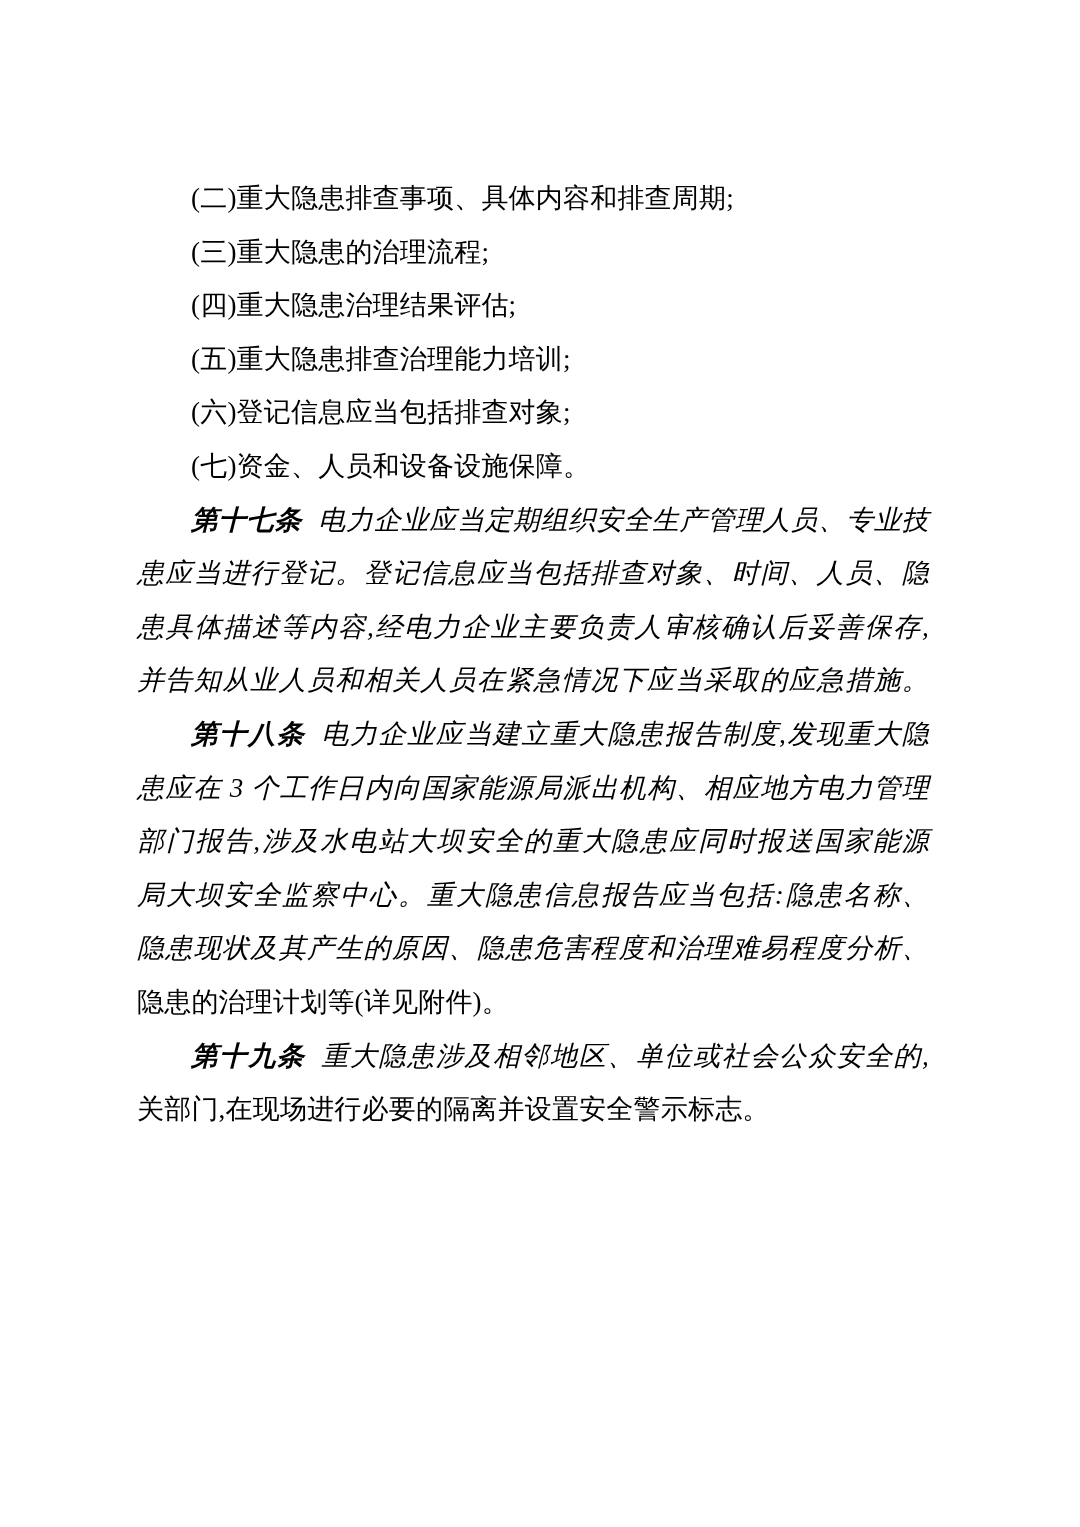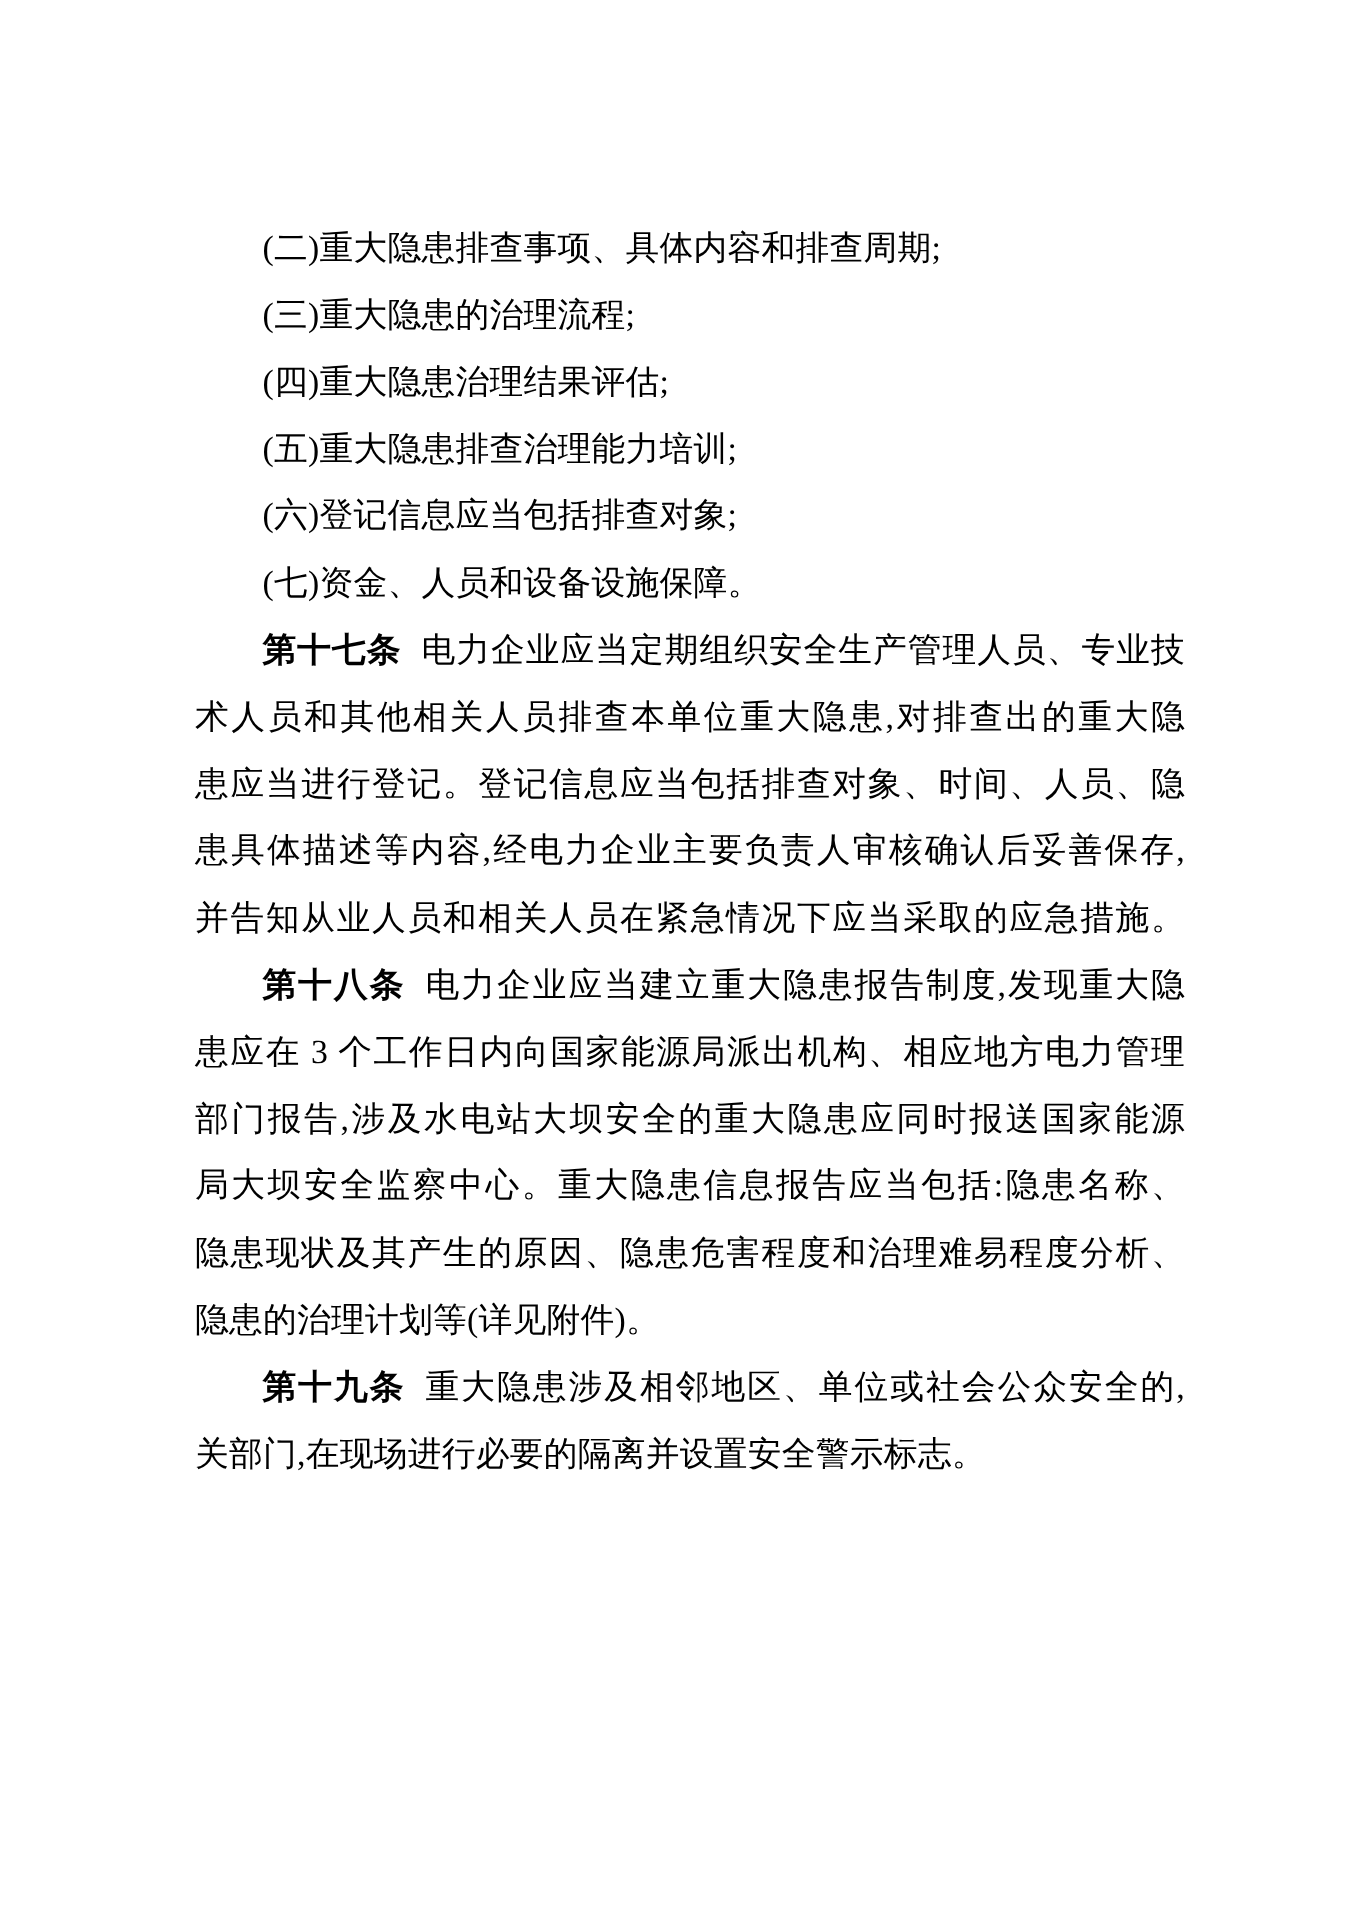--- a/index.html
+++ b/index.html
@@ -9,41 +9,42 @@
   }
   body {
     width: 1080px;
     height: 1527px;
     position: relative;
     font-family: "Liberation Serif", "DejaVu Serif", serif;
     color: #000000;
   }
   .text-block {
     position: absolute;
-    left: 156px;
+    left: 137px;
     top: 172px;
     width: 792px;
   }
   .line {
     font-size: 27px;
     line-height: 53.6px;
     height: 53.6px;
     text-align: left;
     overflow: visible;
     letter-spacing: 0.2px;
   }
   
   .indent {
     text-indent: 54px;
   }
   
   .fill {
     text-align: justify;
     text-align-last: justify;
     text-justify: inter-character;
+    font-style: italic;
   }
   
   .art {
     font-weight: 700;
     font-family: "Liberation Sans", "DejaVu Sans", sans-serif;
     margin-right: 16px;
   }
   section { display: block; }
 </style>
 </head>
@@ -55,21 +56,20 @@
     <div class="line indent"><span>(二)重大隐患排查事项、具体内容和排查周期;</span></div>
     <div class="line indent"><span>(三)重大隐患的治理流程;</span></div>
     <div class="line indent"><span>(四)重大隐患治理结果评估;</span></div>
     <div class="line indent"><span>(五)重大隐患排查治理能力培训;</span></div>
     <div class="line indent"><span>(六)登记信息应当包括排查对象;</span></div>
     <div class="line indent"><span>(七)资金、人员和设备设施保障。</span></div>
   </section>
 
   <section>
     <div class="line indent fill"><span class="art">第十七条</span><span>电力企业应当定期组织安全生产管理人员、专业技</span></div>
-    <div class="line fill"><span>术人员和其他相关人员排查本单位重大隐患,对排查出的重大隐</span></div>
     <div class="line fill"><span>患应当进行登记。登记信息应当包括排查对象、时间、人员、隐</span></div>
     <div class="line fill"><span>患具体描述等内容,经电力企业主要负责人审核确认后妥善保存,</span></div>
     <div class="line fill"><span>并告知从业人员和相关人员在紧急情况下应当采取的应急措施。</span></div>
   </section>
 
   <section>
     <div class="line indent fill"><span class="art">第十八条</span><span>电力企业应当建立重大隐患报告制度,发现重大隐</span></div>
     <div class="line fill"><span>患应在 3 个工作日内向国家能源局派出机构、相应地方电力管理</span></div>
     <div class="line fill"><span>部门报告,涉及水电站大坝安全的重大隐患应同时报送国家能源</span></div>
     <div class="line fill"><span>局大坝安全监察中心。重大隐患信息报告应当包括:隐患名称、</span></div>

